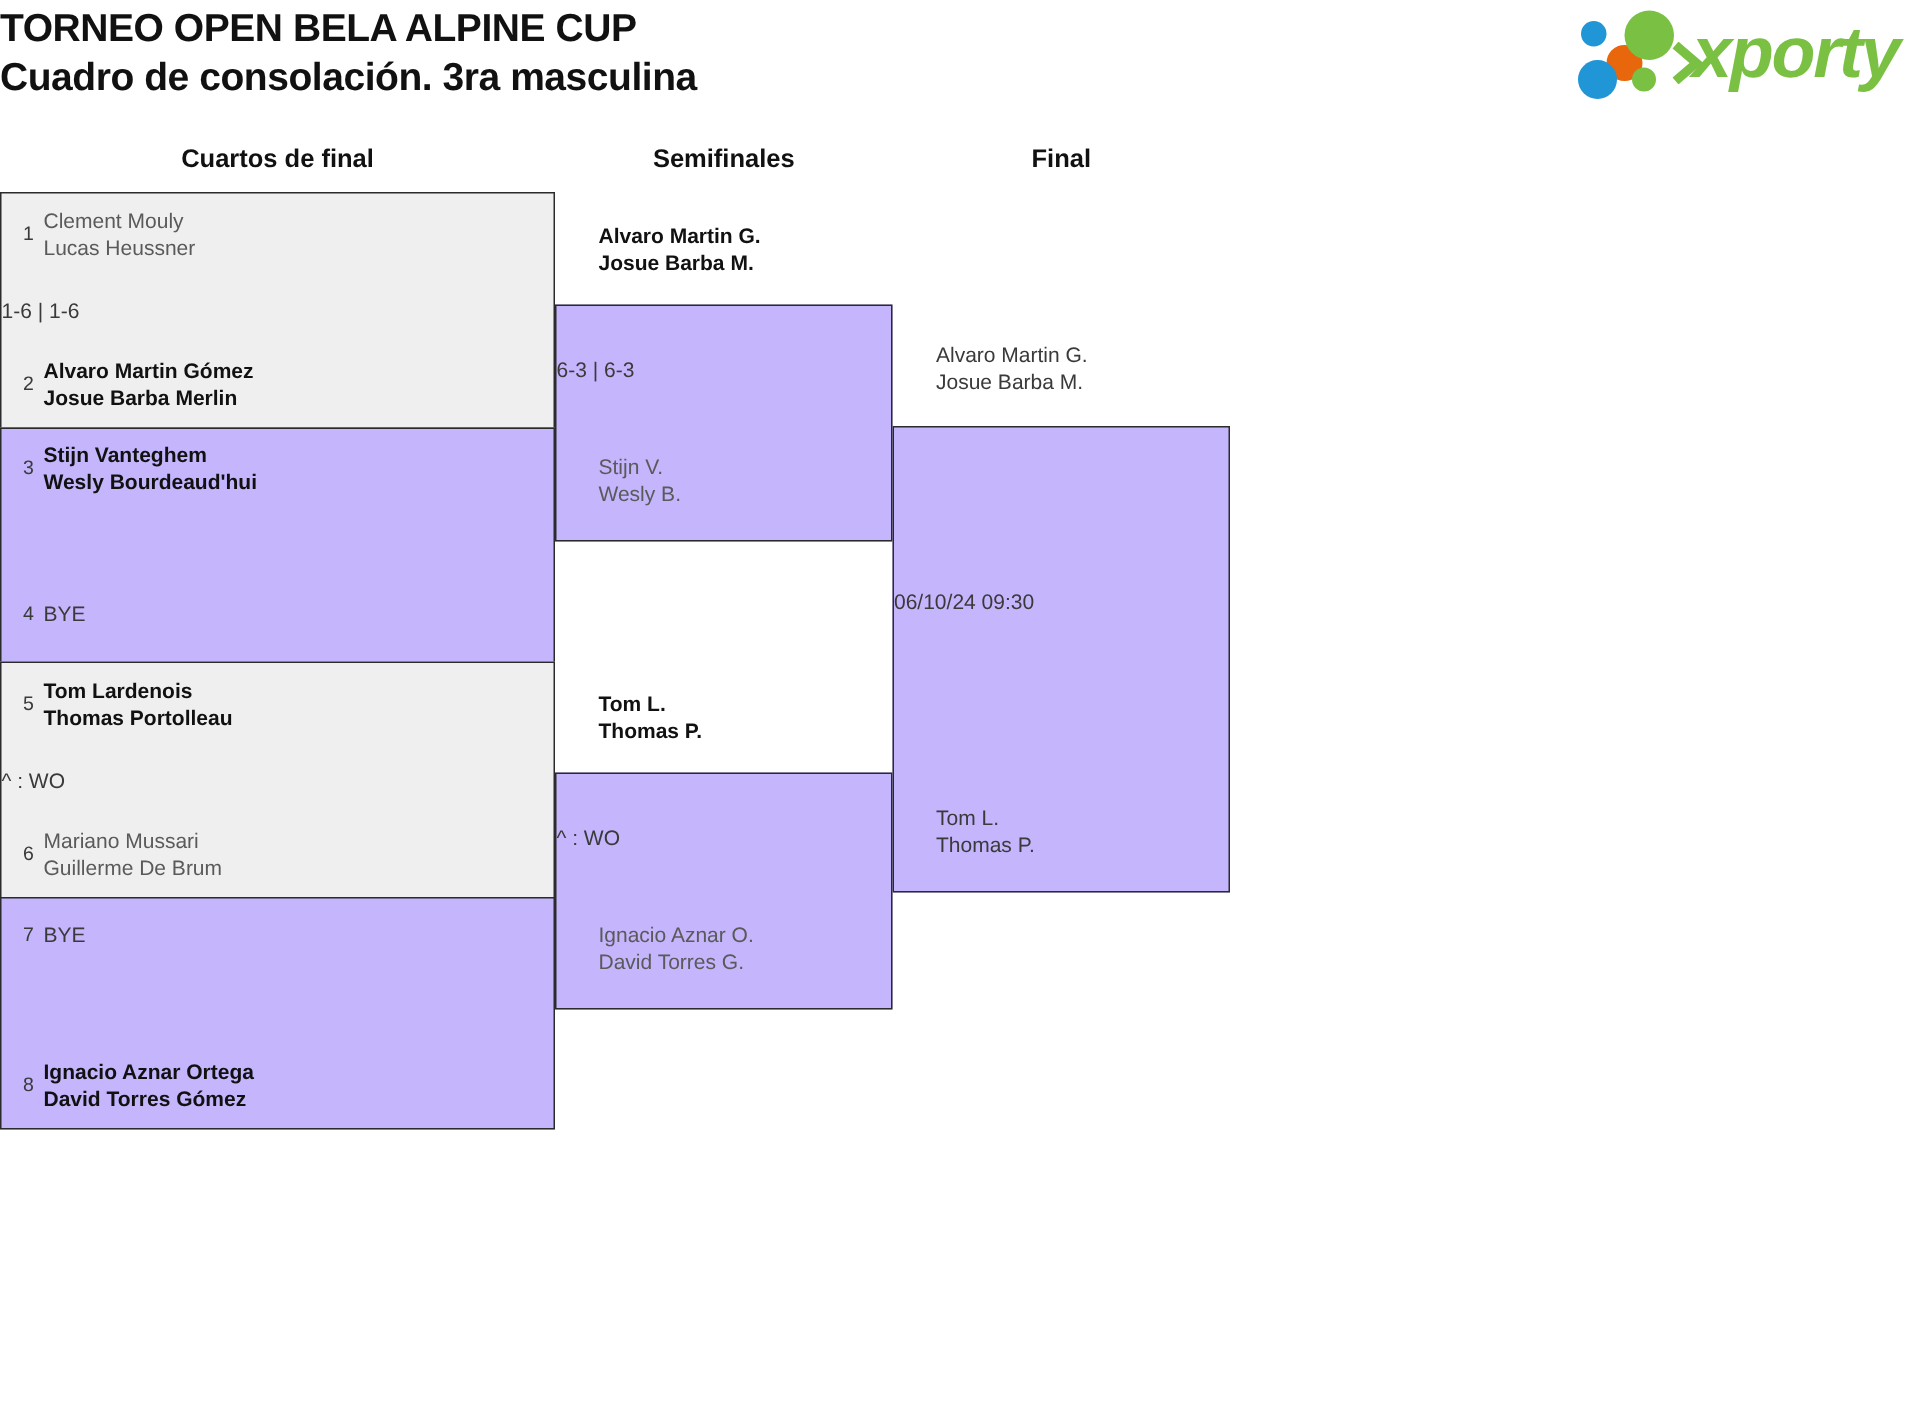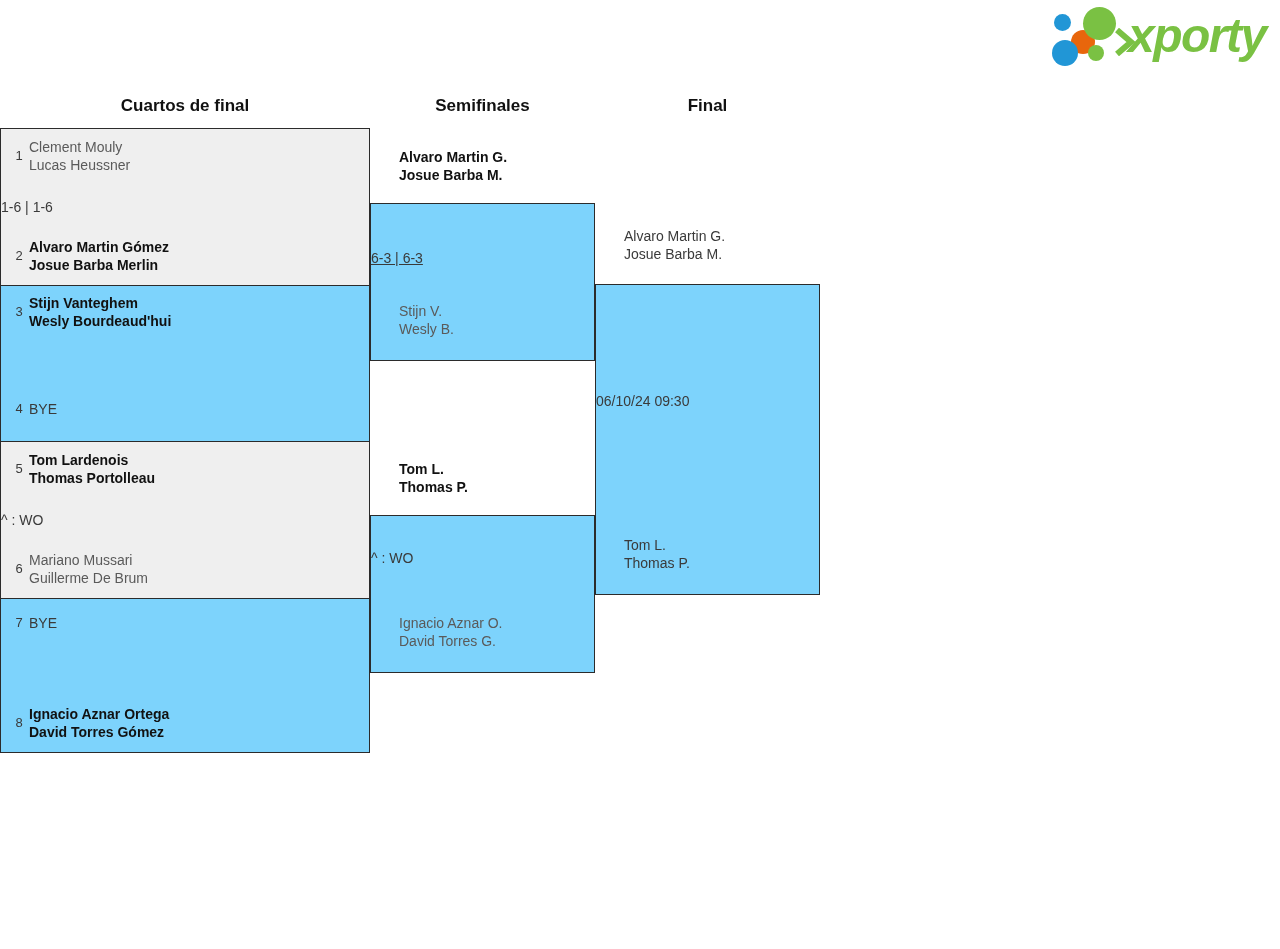--- a/index.html
+++ b/index.html
@@ -87,21 +87,21 @@
   #bracket {
     position: absolute;
     left: 0; top: 0;
     width: 1280px; height: 949px;
   }
 
   .match {
     position: absolute;
     box-sizing: border-box;
     border: 1px solid #2b2b2b;
-    background: #7dd3fc;
+    background: #c4b5fd;
   }
   .match.shaded { background: #efefef; }
 
   .slot {
     position: absolute;
     left: 0;
     width: 100%;
     box-sizing: border-box;
     padding-left: 8px;
     display: flex;
@@ -139,20 +139,24 @@
     font-size: 14px;
     color: #3a3a3a;
     white-space: nowrap;
   }
 </style>
 </head>
 <body>
 
 <div id="header">
 
+  <div id="title-block">
+    <div class="title-line">TORNEO OPEN BELA ALPINE CUP</div>
+    <div class="title-line">Cuadro de consolación. 3ra masculina</div>
+  </div>
 
   <div id="logo">
     <div id="logo-dots">
       <span class="dot" id="dot-blue-small" style="background: rgb(33, 150, 214);"></span>
       <span class="dot" id="dot-orange" style="background: rgb(232, 102, 12);"></span>
       <span class="dot" id="dot-blue-large" style="background: rgb(33, 150, 214);"></span>
       <span class="dot" id="dot-green-large" style="background: rgb(122, 193, 67);"></span>
       <span class="dot" id="dot-green-small" style="background: rgb(122, 193, 67);"></span>
       <svg id="logo-chevron" viewBox="0 0 22 28">
         <path d="M3 2 L17 14 L3 26" fill="none" stroke="#7ac143" stroke-width="6" stroke-linecap="butt" stroke-linejoin="miter"></path>
@@ -239,21 +243,21 @@
   </div>
 
   <div class="match" style="left:370px; top:203px; width:225px; height:158px;">
     <div class="slot top winner" style="top:-56px;">
       <span class="seed"></span>
       <span class="names">
         <span class="name">Alvaro Martin G.</span>
         <span class="name">Josue Barba M.</span>
       </span>
     </div>
-    <div class="score" style="top:46px;text-decoration:underline;">6-3 | 6-3</div>
+    <div class="score" style="top:34px;">6-3 | 6-3</div>
     <div class="slot bottom loser" style="bottom:22px;margin-top:46px;">
       <span class="seed"></span>
       <span class="names">
         <span class="name">Stijn V.</span>
         <span class="name">Wesly B.</span>
       </span>
     </div>
   </div>
 
   <div class="match" style="left:370px; top:515px; width:225px; height:158px;">

